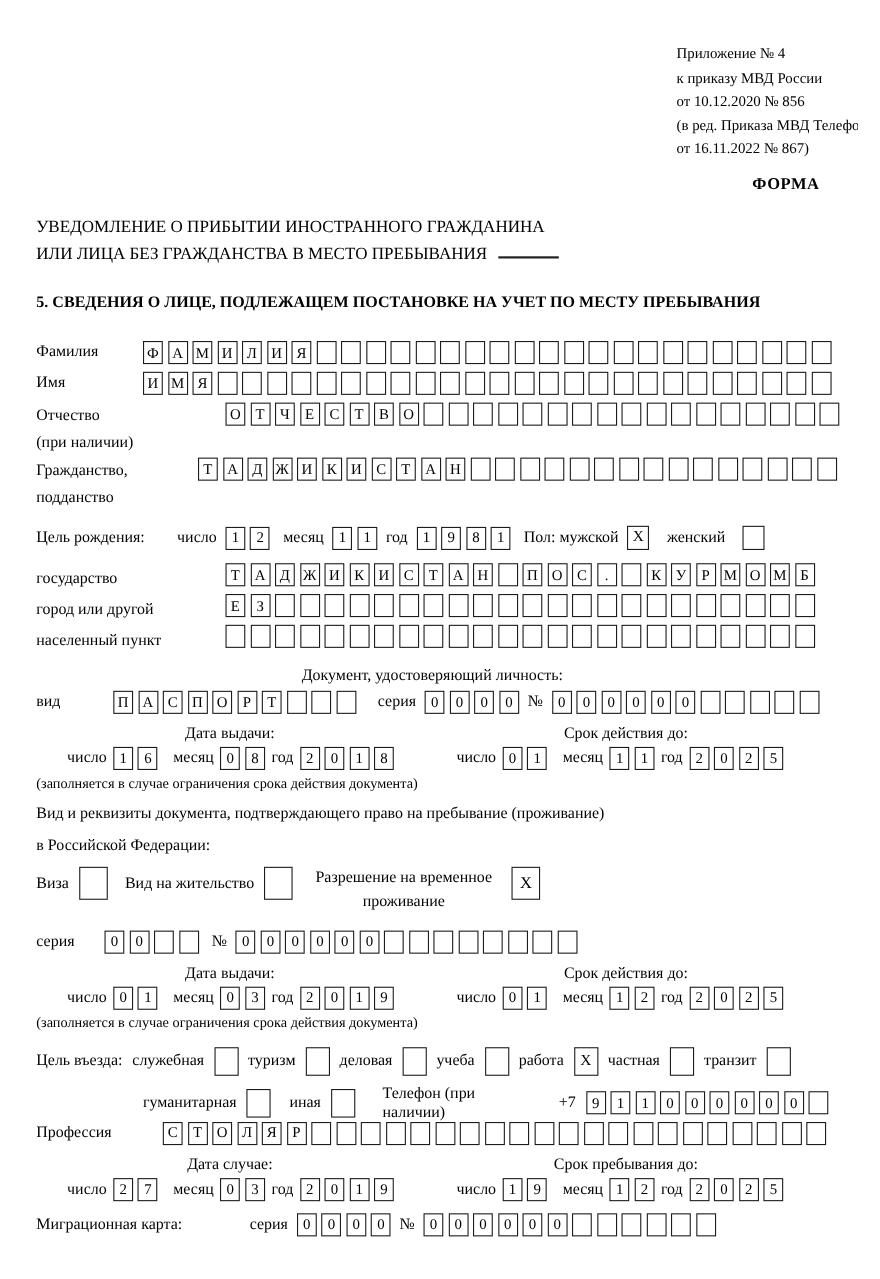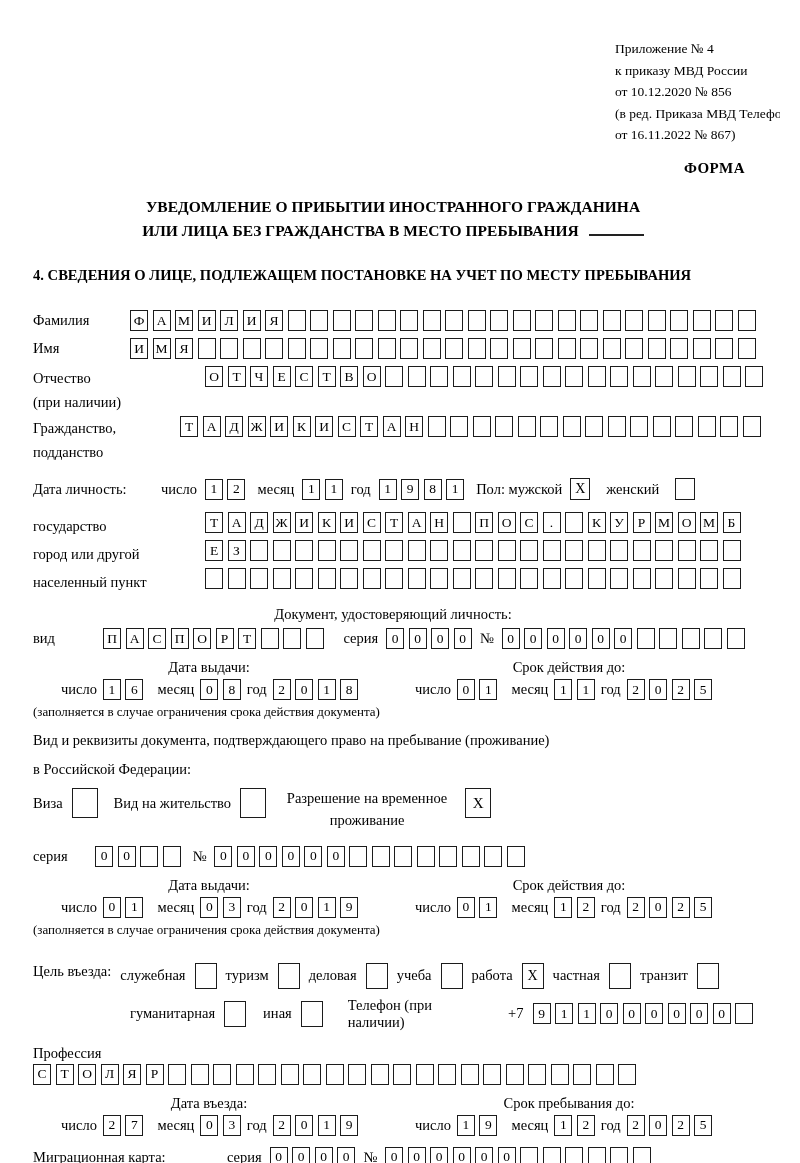--- a/index.html
+++ b/index.html
@@ -1,21 +1,21 @@
 <!DOCTYPE html>
 <html><head>
 <meta charset="utf-8">
 <style>
   html,body{margin:0;padding:0;background:#fff;}
   .page{width:780px;height:1163px;box-sizing:border-box;background:#fff;color:#000;
         font-family:"Liberation Serif","DejaVu Serif",serif;font-size:14.5px;
         padding:38px 27px 0 33px;position:relative;overflow:hidden;}
   .hdr{margin-left:582px;white-space:nowrap;font-size:13.5px;line-height:1.6;}
   .forma{font-weight:bold;text-align:right;padding-right:8px;margin-top:14px;font-size:15px;letter-spacing:.5px;}
-  .title{font-weight:bold;text-align:center;font-size:15.5px;line-height:1.55;margin-top:18px;}
+  .title{font-weight:normal;text-align:left;font-size:15.5px;line-height:1.55;margin-top:18px;}
   .blank-line{display:inline-block;width:55px;border-bottom:2px solid #222;margin-left:10px;}
   .sec1{font-weight:bold;margin-top:24px;font-size:14.6px;}
   .row{display:flex;align-items:flex-start;margin-top:7px;}
   .lbl{flex:0 0 auto;line-height:21px;}
   .lb-surname{width:97px;}
   .lb-pat{width:172px;}
   .lb-cit{width:147px;}
   .lb-place{width:172px;}
   .lb-prof{width:115px;}
   .lb-vid{width:70px;font-family:Liberation Serif, serif;}
@@ -59,21 +59,21 @@
 
   <div class="forma">ФОРМА</div>
 
   <div class="title">
     <div>УВЕДОМЛЕНИЕ О ПРИБЫТИИ ИНОСТРАННОГО ГРАЖДАНИНА</div>
     <div>
       <span>ИЛИ ЛИЦА БЕЗ ГРАЖДАНСТВА В МЕСТО ПРЕБЫВАНИЯ</span><span class="blank-line"></span>
     </div>
   </div>
 
-  <div class="sec1">4. СВЕДЕНИЯ О ЛИЦЕ, ПОДЛЕЖАЩЕМ ПОСТАНОВКЕ НА УЧЕТ ПО МЕСТУ ПРЕБЫВАНИЯ</div>
+  <div class="sec1">5. СВЕДЕНИЯ О ЛИЦЕ, ПОДЛЕЖАЩЕМ ПОСТАНОВКЕ НА УЧЕТ ПО МЕСТУ ПРЕБЫВАНИЯ</div>
 
   <div class="row" style="margin-top:26px;">
     <span class="lbl lb-surname">Фамилия</span>
     <span class="cells">
         <span class="cell">Ф</span>
         <span class="cell">А</span>
         <span class="cell">М</span>
         <span class="cell">И</span>
         <span class="cell">Л</span>
         <span class="cell">И</span>
@@ -199,21 +199,21 @@
         <span class="cell"></span>
         <span class="cell"></span>
         <span class="cell"></span>
         <span class="cell"></span>
         <span class="cell"></span>
         <span class="cell"></span>
       </span>
   </div>
 
   <div class="row" style="margin-top:14px;align-items:center;">
-    <span class="lbl" style="width:112px;">Дата личность:</span>
+    <span class="lbl" style="width:112px;">Цель рождения:</span>
     <span class="gap16">число</span>
     <span class="cells gap8">
         <span class="cell">1</span>
         <span class="cell">2</span>
       </span>
     <span class="gap12">месяц</span>
     <span class="cells gap8">
         <span class="cell">1</span>
         <span class="cell">1</span>
       </span>
@@ -490,21 +490,21 @@
             <span class="cell">2</span>
             <span class="cell">0</span>
             <span class="cell">2</span>
             <span class="cell">5</span>
           </span>
       </div>
     </div>
   </div>
   <div class="dnote">(заполняется в случае ограничения срока действия документа)</div>
 
-  <div class="row" style="margin-top:25px;gap:9px;">
+  <div class="row" style="align-items:center;margin-top:14px;gap:9px;">
     <span>Цель въезда:</span>
     <span class="pair">
       <span>служебная</span>
       <span class="cbox mid"></span>
     </span>
     <span class="pair">
       <span>туризм</span>
       <span class="cbox mid"></span>
     </span>
     <span class="pair">
@@ -547,21 +547,21 @@
         <span class="cell">0</span>
         <span class="cell">0</span>
         <span class="cell">0</span>
         <span class="cell">0</span>
         <span class="cell">0</span>
         <span class="cell">0</span>
         <span class="cell"></span>
       </span>
   </div>
 
-  <div class="row" style="margin-top:12px;flex-direction:column;">
+  <div class="row" style="margin-top:0;">
     <span class="lbl lb-prof">Профессия</span>
     <span class="cells">
         <span class="cell">С</span>
         <span class="cell">Т</span>
         <span class="cell">О</span>
         <span class="cell">Л</span>
         <span class="cell">Я</span>
         <span class="cell">Р</span>
         <span class="cell"></span>
         <span class="cell"></span>
@@ -582,21 +582,21 @@
         <span class="cell"></span>
         <span class="cell"></span>
         <span class="cell"></span>
         <span class="cell"></span>
         <span class="cell"></span>
       </span>
   </div>
 
   <div class="dates">
     <div class="col-l">
-      <div class="dhdr">Дата въезда:</div>
+      <div class="dhdr">Дата случае:</div>
       <div class="dline" style="padding-left:28px;">
         <span class="lbl">число</span>
         <span class="cells">
             <span class="cell">2</span>
             <span class="cell">7</span>
           </span>
         <span class="lbl gap8">месяц</span>
         <span class="cells">
             <span class="cell">0</span>
             <span class="cell">3</span>

